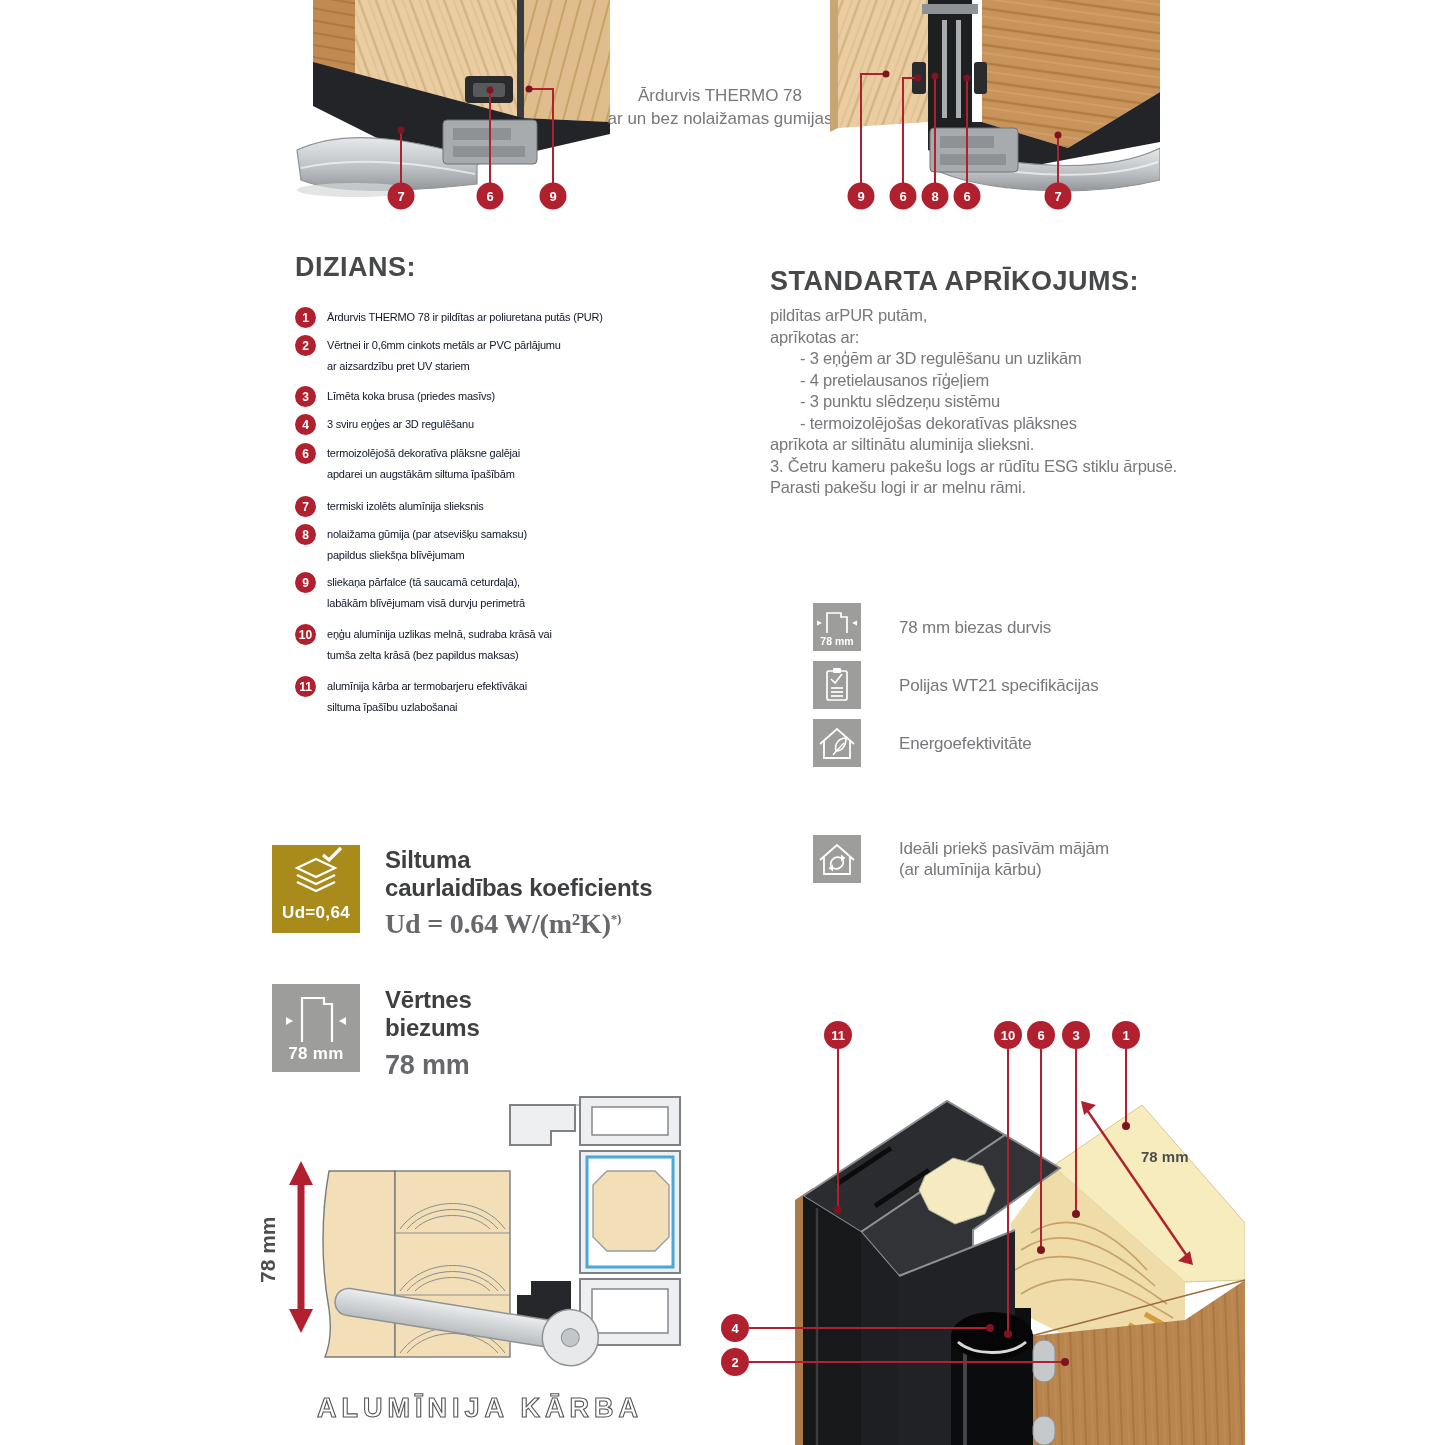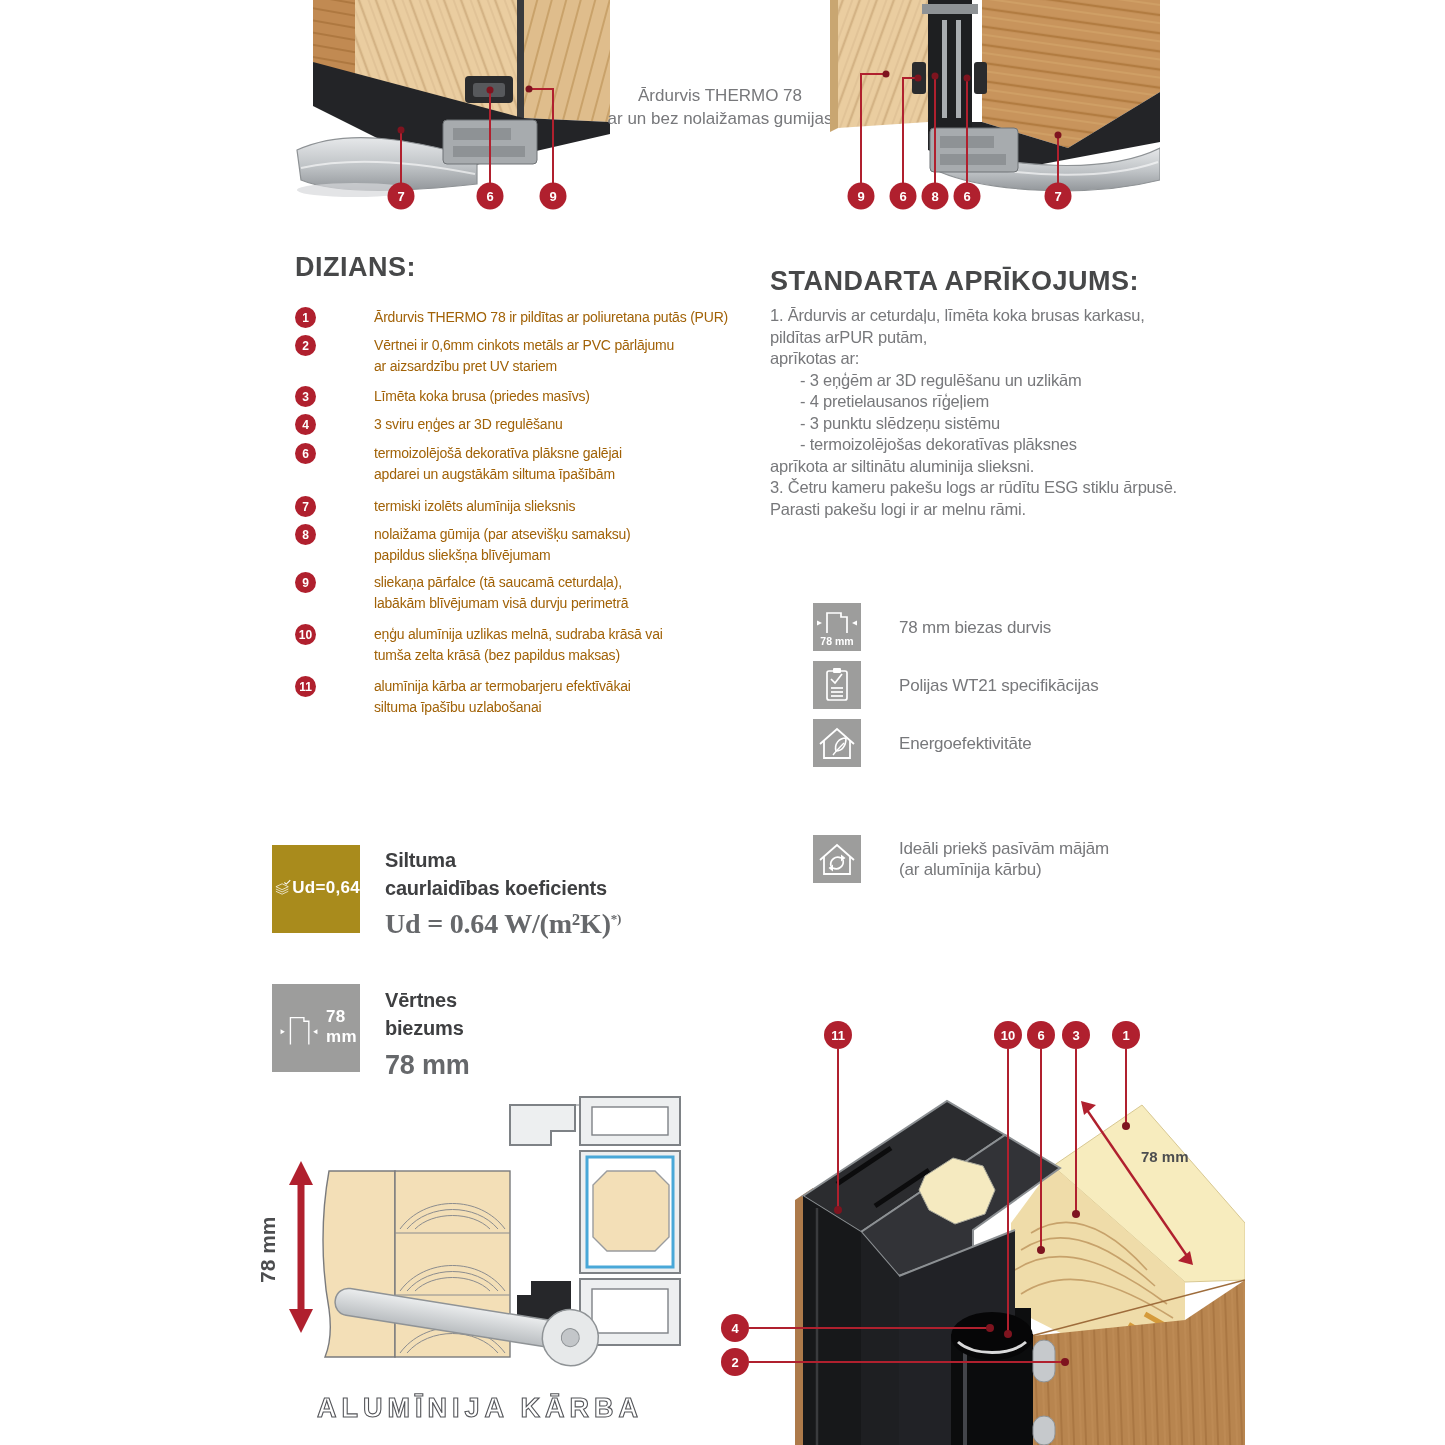--- a/index.html
+++ b/index.html
@@ -5,36 +5,36 @@
   html,body{margin:0;padding:0;}
   body{font-family:"Liberation Sans", sans-serif; background:#fff;}
   #page{position:relative; width:1445px; height:1445px; background:#ffffff; overflow:hidden;}
   .abs{position:absolute;}
   
   .sec-title{font-size:27px; font-weight:bold; color:#474849; letter-spacing:.5px; white-space:nowrap;}
   
   .dz-item{left:295px; display:flex; align-items:flex-start; gap:11px; white-space:nowrap;}
   .num-badge{flex:0 0 auto; width:21px; height:21px; border-radius:50%; background:#B0202E; color:#fff;
              font-size:12px; font-weight:bold; display:flex; align-items:center; justify-content:center; margin-top:0px;}
-  .dz-text{font-size:14px; color:#a16207; line-height:21px; letter-spacing:-.2px;margin-left:47px;}
+  .dz-text{font-size:11px; color:#0f172a; line-height:21px; letter-spacing:-.2px;}
   .dz-text .line{display:block;}
   
   .std-line{font-size:16.5px; color:#77787B; line-height:21.5px; letter-spacing:-.2px; white-space:nowrap;}
   .std-line.indent{padding-left:30px;}
   
   .feat-row{left:813px; display:flex; align-items:center; gap:22px; white-space:nowrap;}
   .feat-icon{flex:0 0 auto; width:48px; height:48px; background:#9D9D9C;}
   .feat-label{font-size:17px; color:#77787B; line-height:21px; letter-spacing:-.2px;margin-left:16px;}
   .feat-label .line{display:block;}
   
-  .badge{width:88px; height:88px; display:flex; flex-direction:row; align-items:center; justify-content:flex-start;}
+  .badge{width:88px; height:88px; display:flex; flex-direction:column; align-items:center; justify-content:flex-start;}
   .badge.gold{background:#A98B1C;}
   .badge.gray{background:#9D9D9C;}
   .badge-text{color:#fff; font-weight:bold; font-size:17px; margin-top:-2px; letter-spacing:.3px;}
-  .big-title{font-size:20px; font-weight:bold; color:#3E3F41; line-height:28px; letter-spacing:-.2px; white-space:nowrap;}
+  .big-title{font-size:24px; font-weight:bold; color:#3E3F41; line-height:28px; letter-spacing:-.2px; white-space:nowrap;}
   .big-value{font-size:28px; font-weight:bold; color:#66686B; letter-spacing:-.2px; white-space:nowrap;}
   .big-value sup{font-size:13px; vertical-align:super;}
   .caption-center{font-size:17px; color:#77787B; line-height:23px; text-align:center; white-space:nowrap;}
   svg text{font-family:"Liberation Sans", sans-serif;}
 </style>
 </head>
 <body>
 
 <div id="page">
 
@@ -236,21 +236,20 @@
   <div class="abs dz-item" style="top:676px">
     <span class="num-badge">11</span>
     <span class="dz-text">
       <span class="line">alumīnija kārba ar termobarjeru efektīvākai</span>
       <span class="line">siltuma īpašību uzlabošanai</span>
     </span>
   </div>
 
   <div class="abs sec-title" style="left:770px; top:266px;">STANDARTA APRĪKOJUMS:</div>
   <div class="abs" style="left:770px; top:305px;">
-    <div class="std-line">1. Ārdurvis ar ceturdaļu, līmēta koka brusas karkasu,</div>
     <div class="std-line">pildītas arPUR putām,</div>
     <div class="std-line">aprīkotas ar:</div>
     <div class="std-line indent">- 3 eņģēm ar 3D regulēšanu un uzlikām</div>
     <div class="std-line indent">- 4 pretielausanos rīģeļiem</div>
     <div class="std-line indent">- 3 punktu slēdzeņu sistēmu</div>
     <div class="std-line indent">- termoizolējošas dekoratīvas plāksnes</div>
     <div class="std-line">aprīkota ar siltinātu aluminija slieksni.</div>
     <div class="std-line">3. Četru kameru pakešu logs ar rūdītu ESG stiklu ārpusē.</div>
     <div class="std-line">Parasti pakešu logi ir ar melnu rāmi.</div>
   </div>

